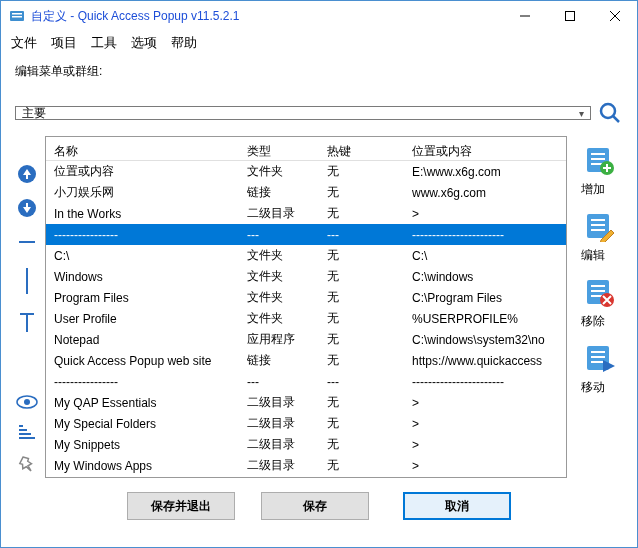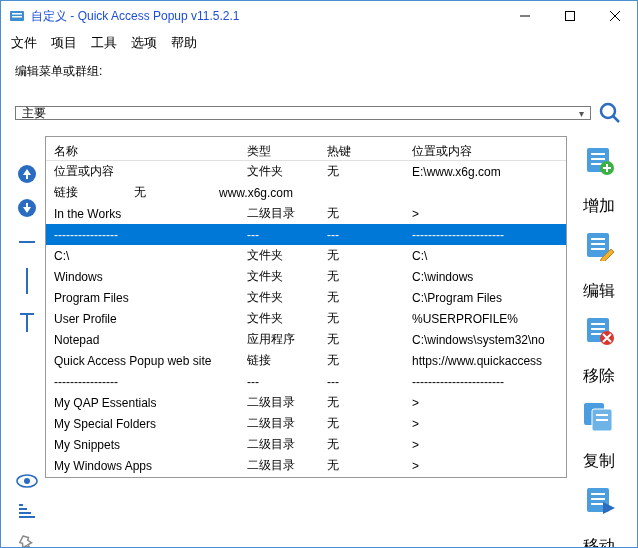--- a/index.html
+++ b/index.html
@@ -25,21 +25,21 @@
 .list-header div { padding: 0 8px; }
 .list-body { height: 318px; overflow-y: scroll; }
 .row { display: flex; font-size: 12px; height: 21px; align-items: center; white-space: nowrap; }
 .row div { padding: 0 8px; overflow: hidden; text-overflow: clip; }
 .row.sel { background: #0078d7; color: #fff; }
 .col-name { width: 193px; flex-shrink: 0; }
 .col-type { width: 60px; flex-shrink: 0; }
 .col-hotkey { width: 85px; flex-shrink: 0; margin-left: 20px; }
 .col-loc { flex: 1; min-width: 0; }
 .right-tools { width: 50px; display: flex; flex-direction: column; align-items: center; gap: 14px; padding-top: 10px; }
-.right-tools .tool { display: flex; flex-direction: column; align-items: flex-end; font-size: 16px; gap: 16px; }
+.right-tools .tool { display: flex; flex-direction: column; align-items: flex-start; font-size: 12px; gap: 2px; }
 .bottom-buttons { display: flex; justify-content: center; gap: 26px; padding: 14px 0; }
 .bottom-buttons button { width: 108px; height: 28px; font-size: 12px; font-weight: bold; background: #e1e1e1; border: 1px solid #adadad; cursor: default; }
 .bottom-buttons button.focus { border: 2px solid #0078d7; background: #e5f1fb; margin-left: 8px; }
 .list-body::-webkit-scrollbar { width: 17px; }
 .list-body::-webkit-scrollbar-track { background: #f0f0f0; }
 .list-body::-webkit-scrollbar-thumb { background: #cdcdcd; }
 .list-body::-webkit-scrollbar-button { background: #f0f0f0; height: 17px; }
 </style>
 </head>
 <body>
@@ -140,20 +140,21 @@
         <div class="col-loc">位置或内容</div>
       </div>
       <div class="list-body" id="list-body">
           <div class="row">
             <div class="col-name">位置或内容</div>
             <div class="col-type">文件夹</div>
             <div class="col-hotkey">无</div>
             <div class="col-loc">E:\www.x6g.com</div>
           </div>
           <div class="row">
+            <div class="col-name">小刀娱乐网</div>
             <div class="col-type">链接</div>
             <div class="col-hotkey">无</div>
             <div class="col-loc">www.x6g.com</div>
           </div>
           <div class="row">
             <div class="col-name">In the Works</div>
             <div class="col-type">二级目录</div>
             <div class="col-hotkey">无</div>
             <div class="col-loc">&gt;</div>
           </div>
@@ -261,29 +262,20 @@
               <rect x="10" y="7" width="14" height="2" fill="#fff"></rect>
               <rect x="10" y="12" width="14" height="2" fill="#fff"></rect>
               <rect x="10" y="17" width="14" height="2" fill="#fff"></rect>
               <circle cx="26" cy="22" r="7" fill="#d9362f"></circle>
               <path d="M22 18 L30 26 M30 18 L22 26" stroke="#fff" stroke-width="2"></path>
             </svg></span>
           <span>移除</span>
         </div>
         <div class="tool">
           <span><svg width="34" height="30">
-              <rect x="3" y="2" width="20" height="22" rx="2" fill="#4a9ee0"></rect>
-              <rect x="11" y="8" width="20" height="22" rx="2" fill="#6db3e8" stroke="#fff"></rect>
-              <rect x="15" y="13" width="12" height="2" fill="#fff"></rect>
-              <rect x="15" y="18" width="12" height="2" fill="#fff"></rect>
-            </svg></span>
-          <span>复制</span>
-        </div>
-        <div class="tool">
-          <span><svg width="34" height="30">
               <rect x="6" y="2" width="22" height="24" rx="2" fill="#4a9ee0"></rect>
               <rect x="10" y="7" width="14" height="2" fill="#fff"></rect>
               <rect x="10" y="12" width="14" height="2" fill="#fff"></rect>
               <rect x="10" y="17" width="14" height="2" fill="#fff"></rect>
               <path d="M22 22 L34 28 L22 34 Z" fill="#2a6dc0" transform="translate(0,-6)"></path>
             </svg></span>
           <span>移动</span>
         </div>
       </div>
   </div>

